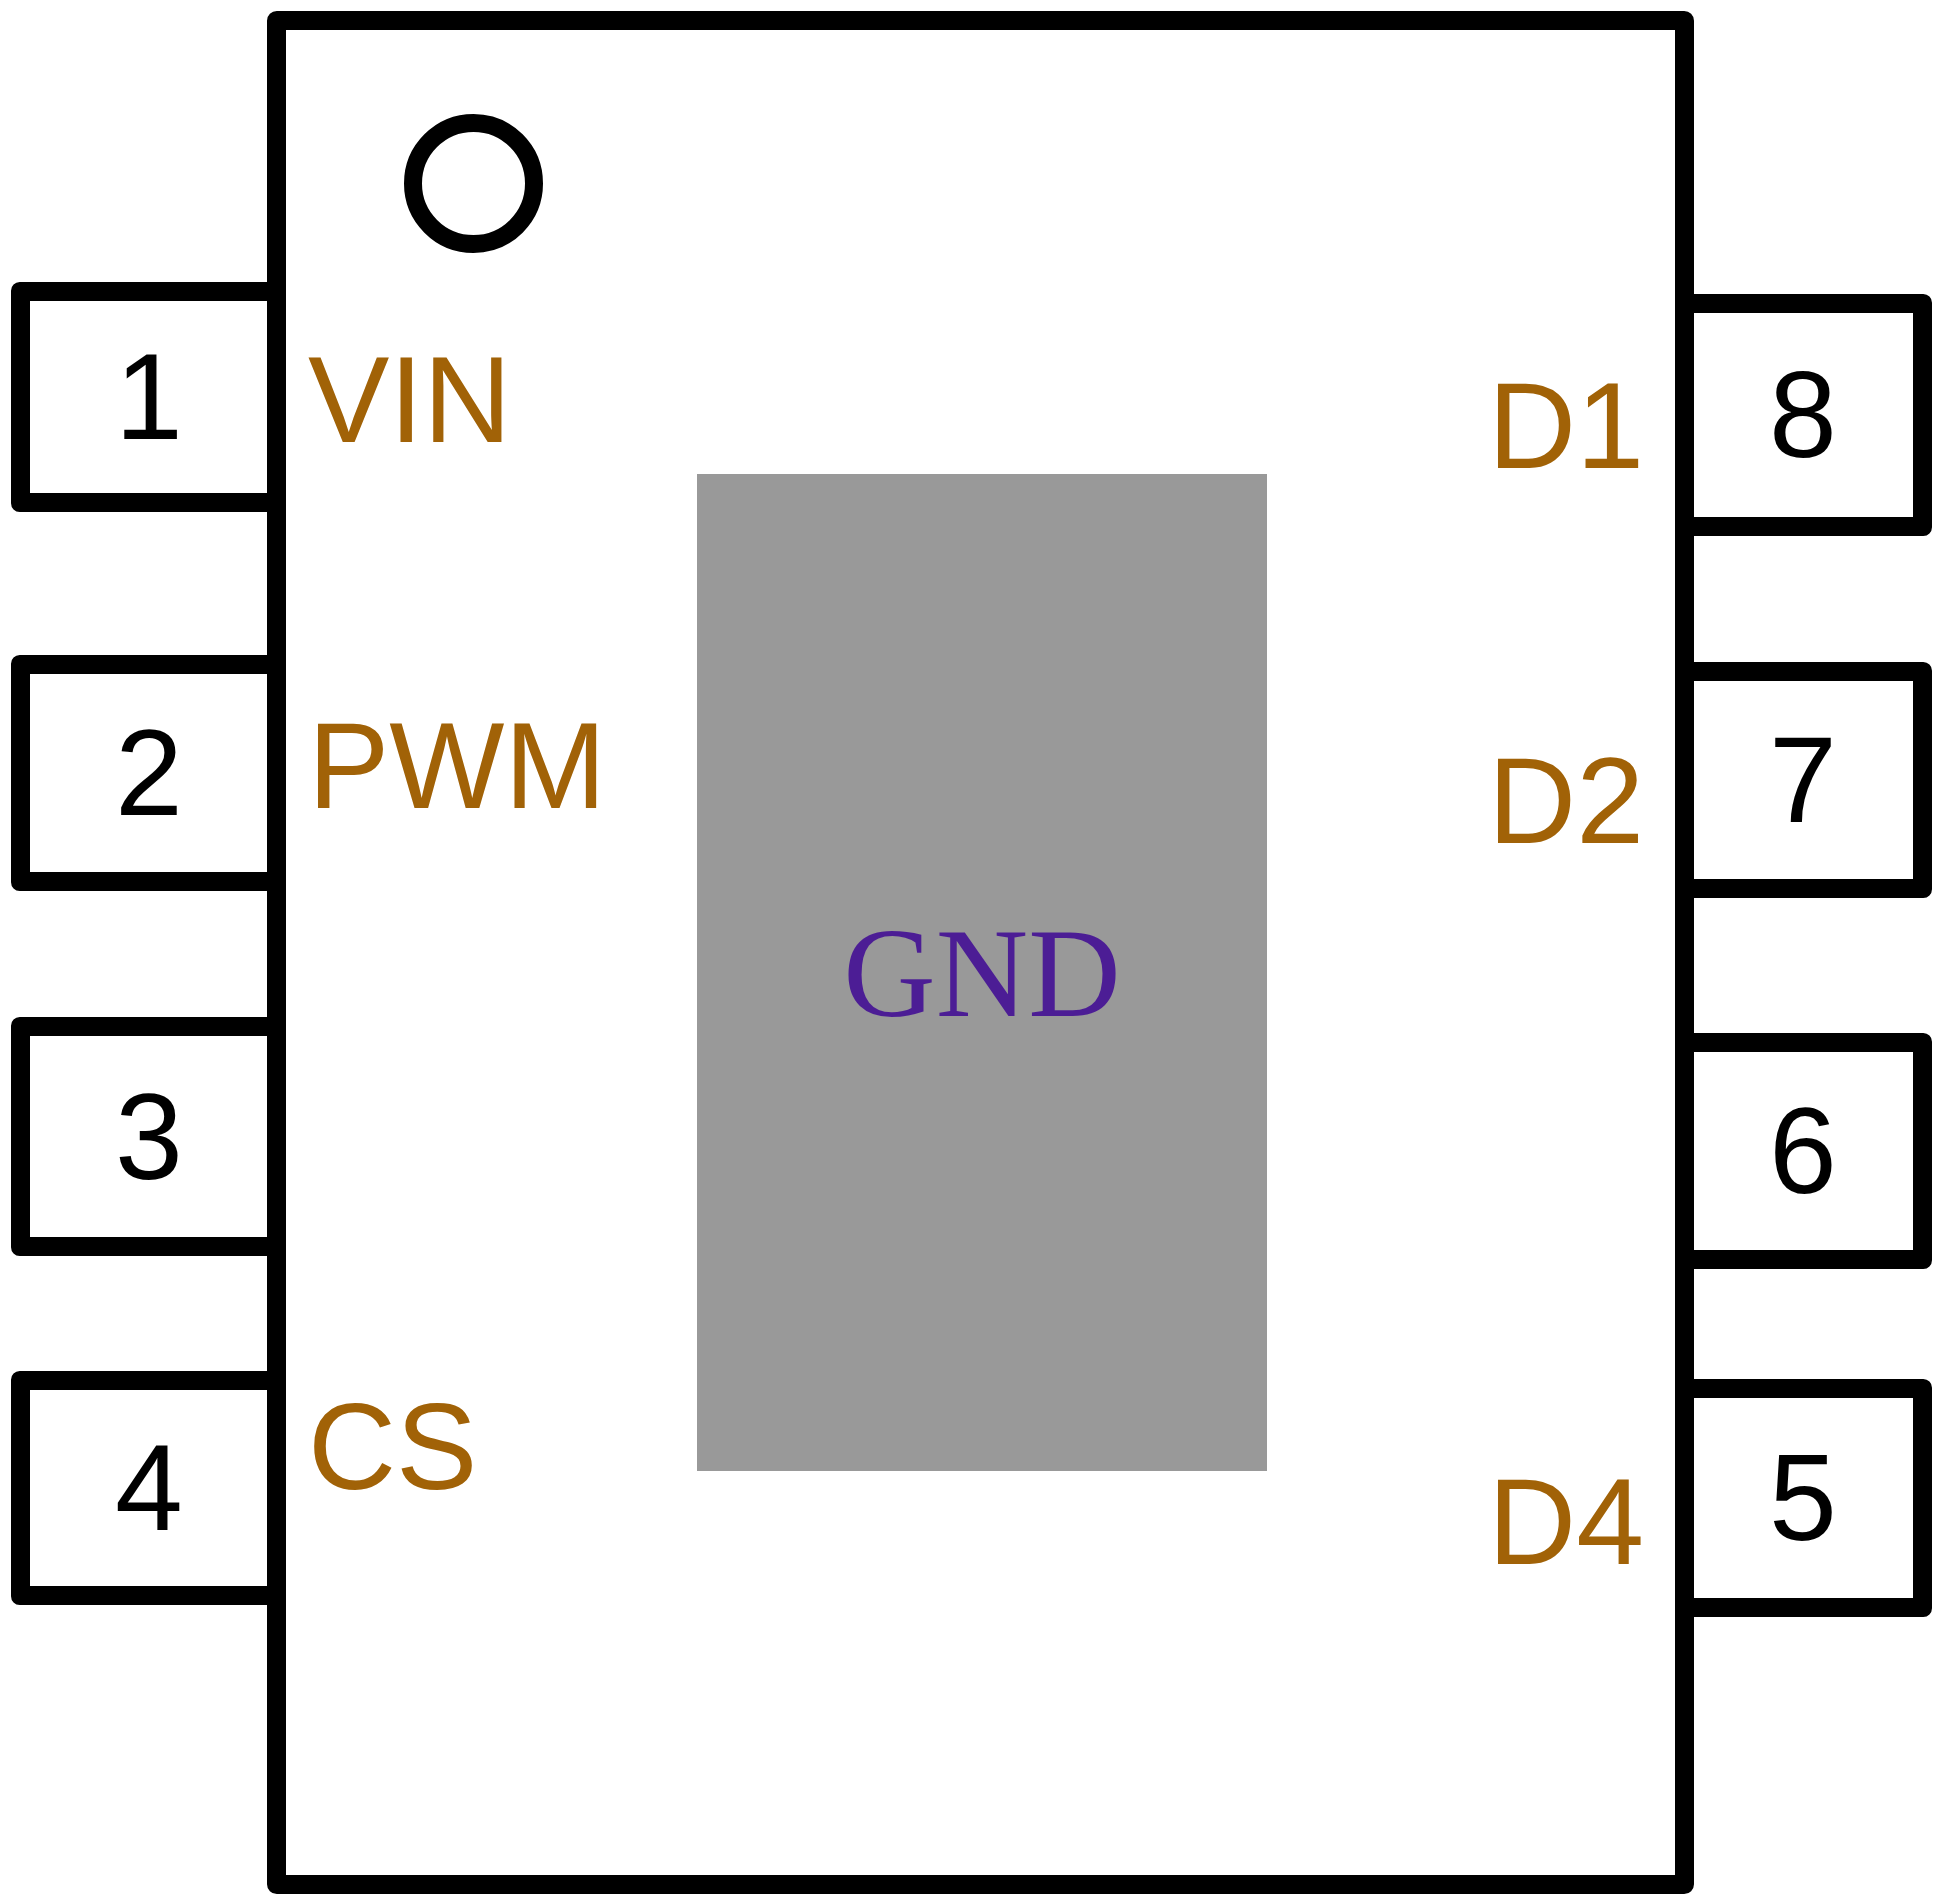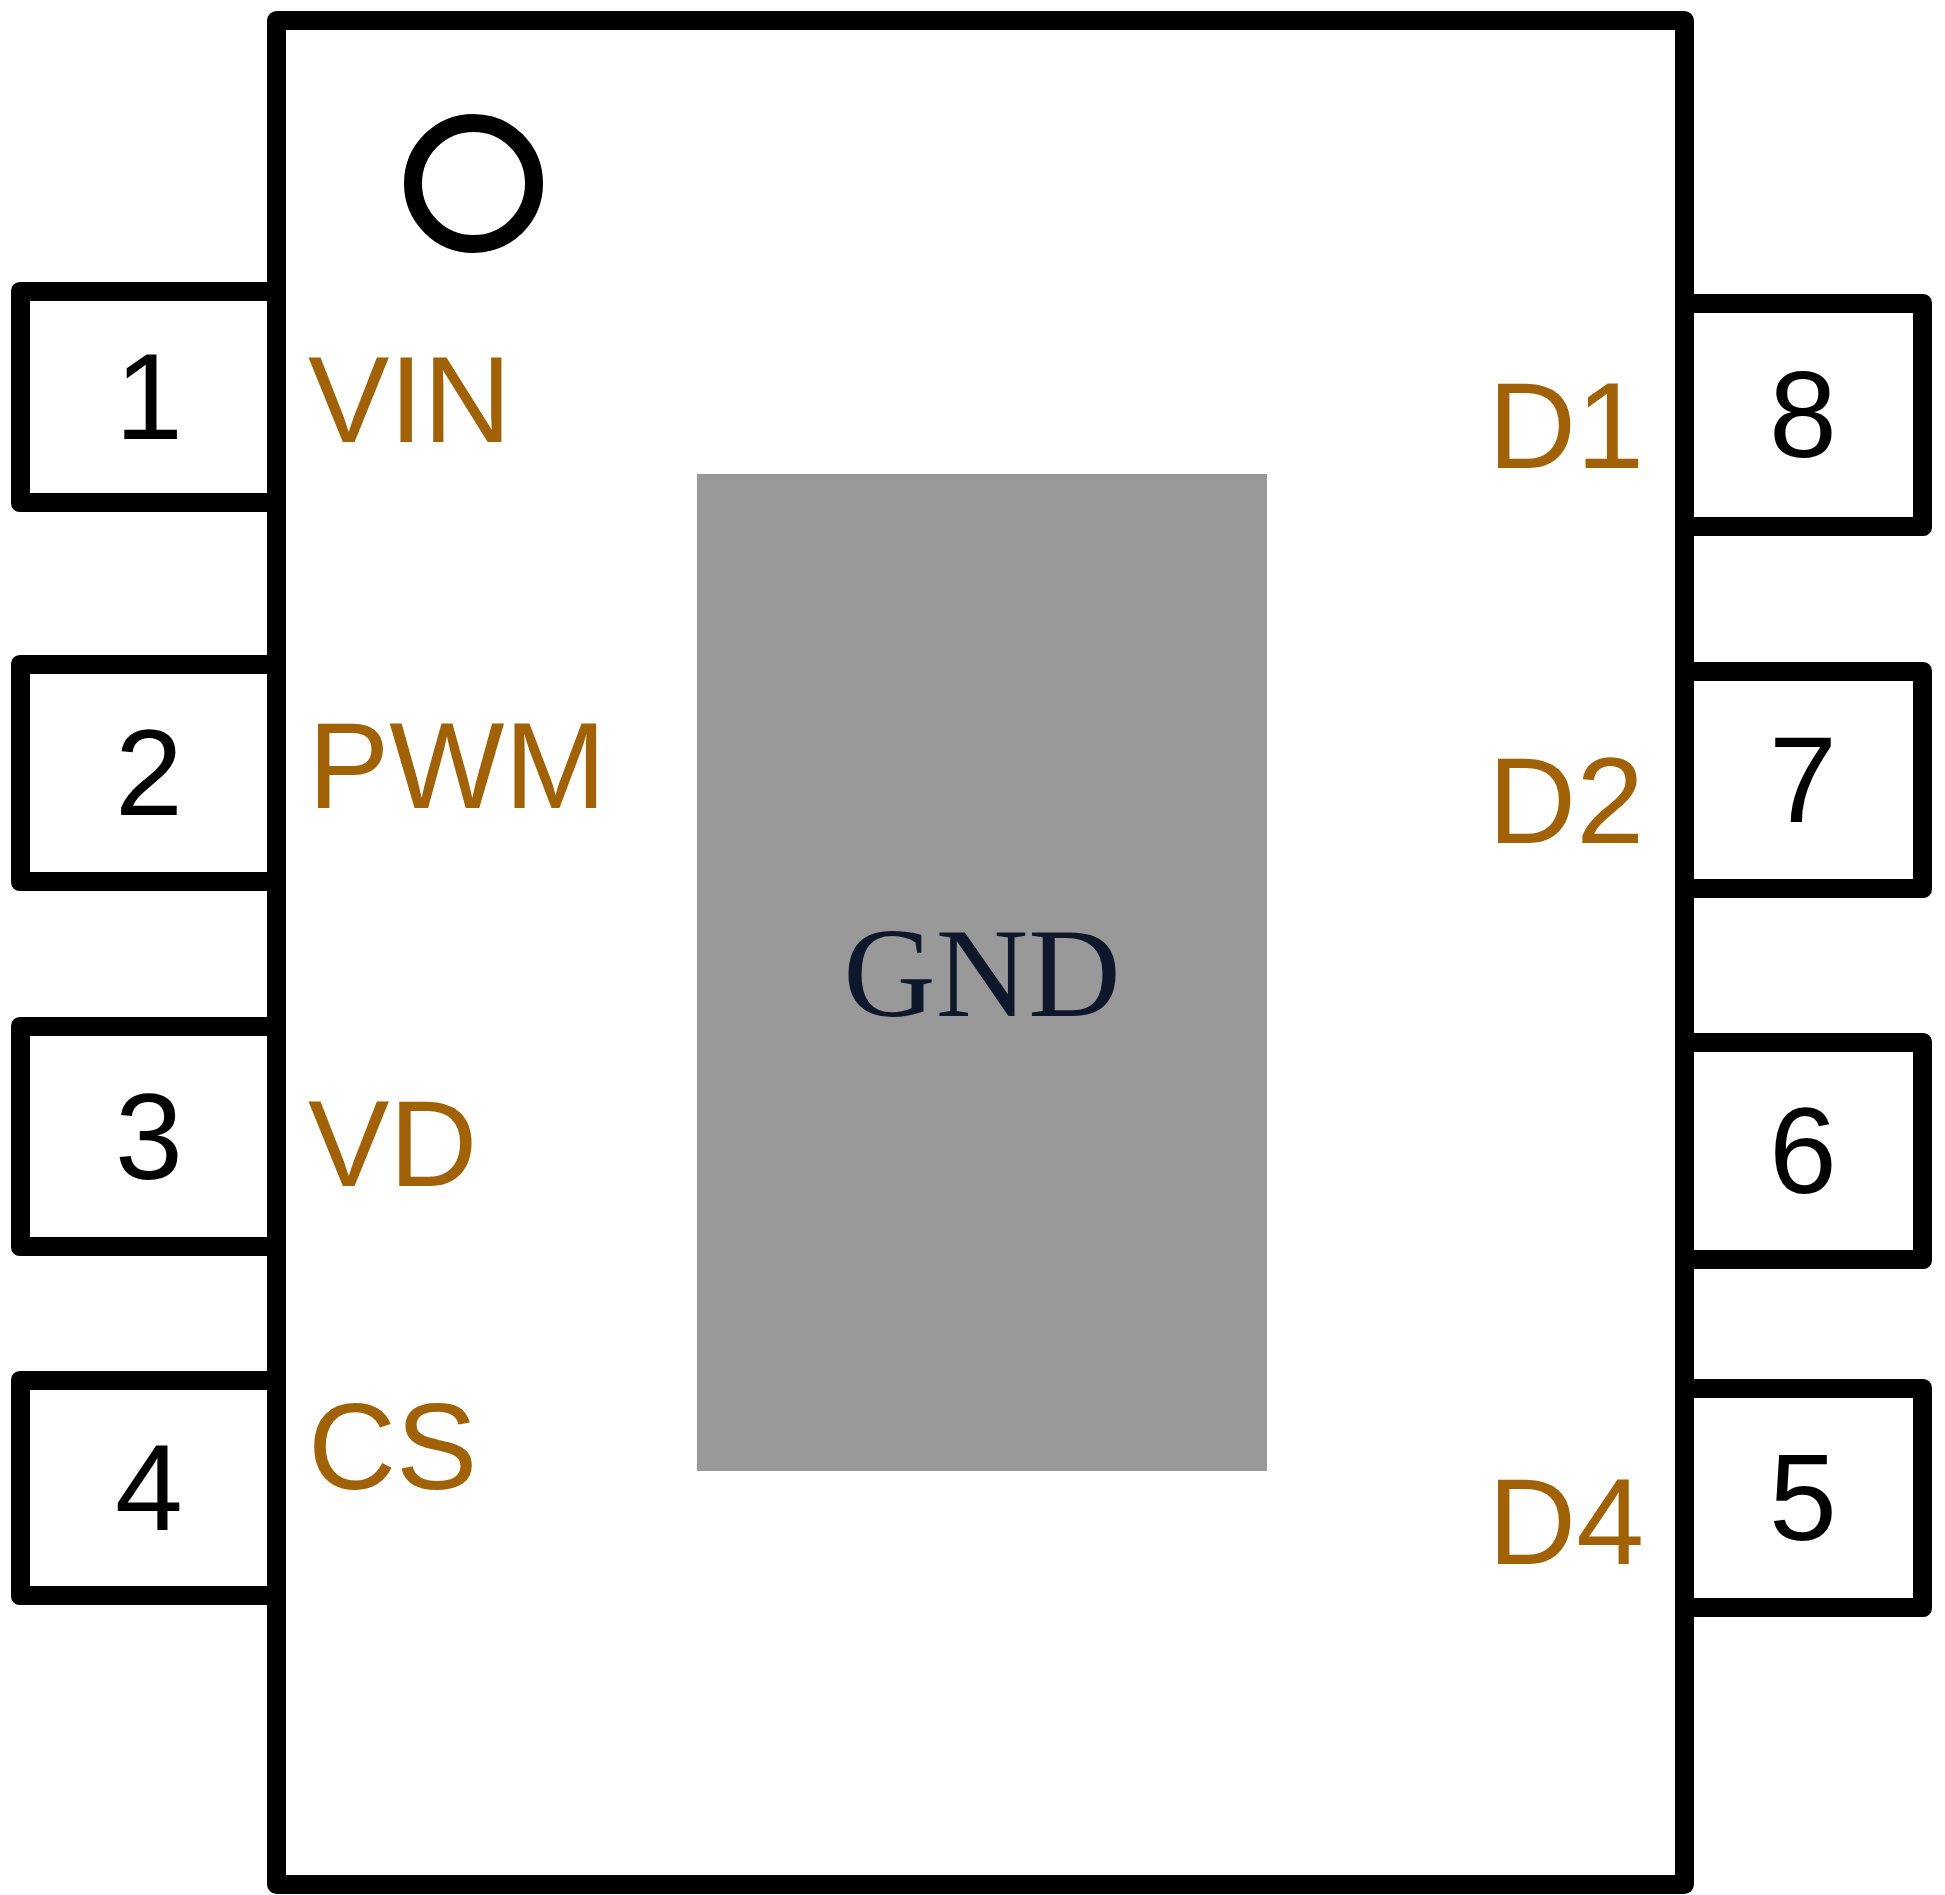--- a/index.html
+++ b/index.html
@@ -50,21 +50,21 @@
   
   .pad{
     position:absolute;
     left:697px;top:474px;width:570px;height:997px;
     z-index:3;
     display:flex;align-items:center;justify-content:center;
   }
   .gnd-text{
     font-family:"Liberation Serif", serif;
     font-size:128px;line-height:1;
-    color:#0f172a;
+    color:#4c1d95;
   }
   
   .lbl{
     position:absolute;
     z-index:4;
     font-size:122px;line-height:125px;height:125px;
     white-space:nowrap;
     color:#a16207;
   }
   .lbl-left{left:308px;text-align:left;}
@@ -104,21 +104,20 @@
   <div class="chip"></div>
 
   <div class="dot"></div>
 
   <div class="pad" style="background-color: rgb(153, 153, 153);">
     <span class="gnd-text">GND</span>
   </div>
 
   <div class="lbl lbl-left" style="top:338px;">VIN</div>
   <div class="lbl lbl-left" style="top:704px;">PWM</div>
-  <div class="lbl lbl-left" style="top:1082px;">VD</div>
   <div class="lbl lbl-left" style="top:1373px;margin-top:12px;">CS</div>
 
   <div class="lbl lbl-right" style="top:327px;">D1</div>
   <div class="lbl lbl-right" style="top:702px;">D2</div>
   <div class="lbl lbl-right" style="top:1423px;">D4</div>
 
 </div>
 
 
 </body></html>

